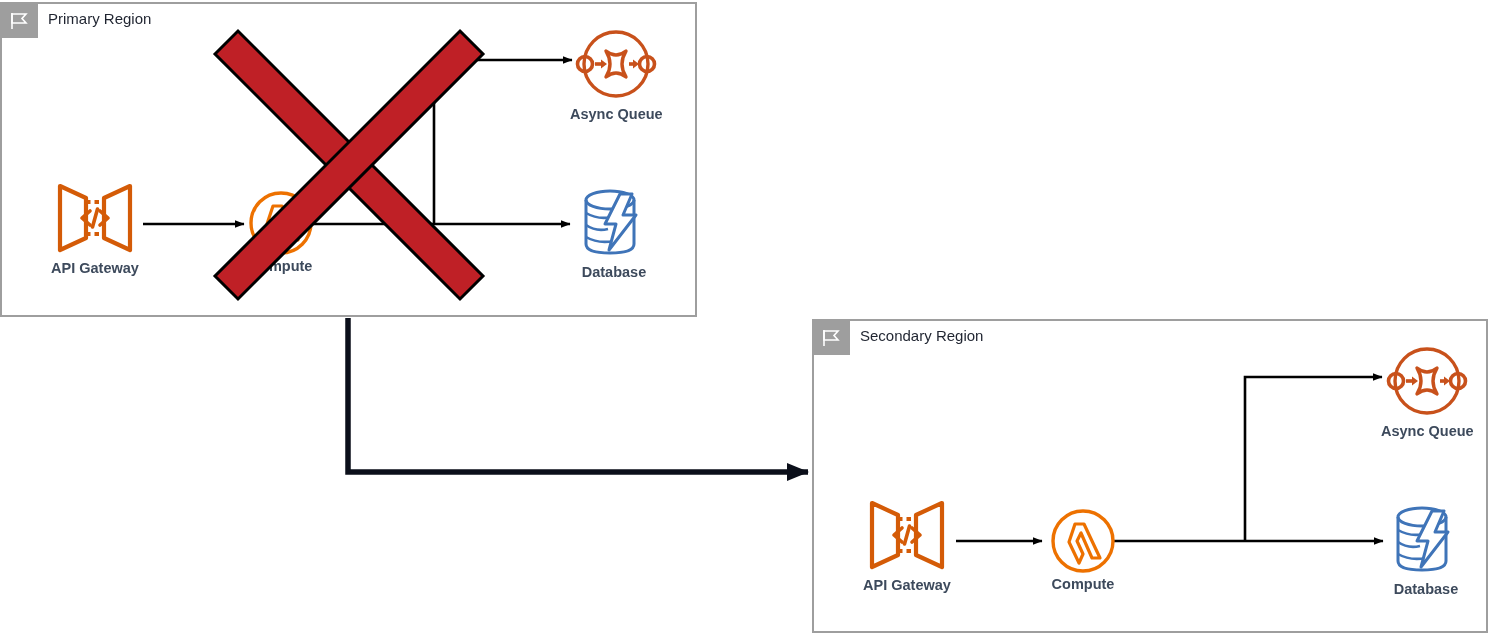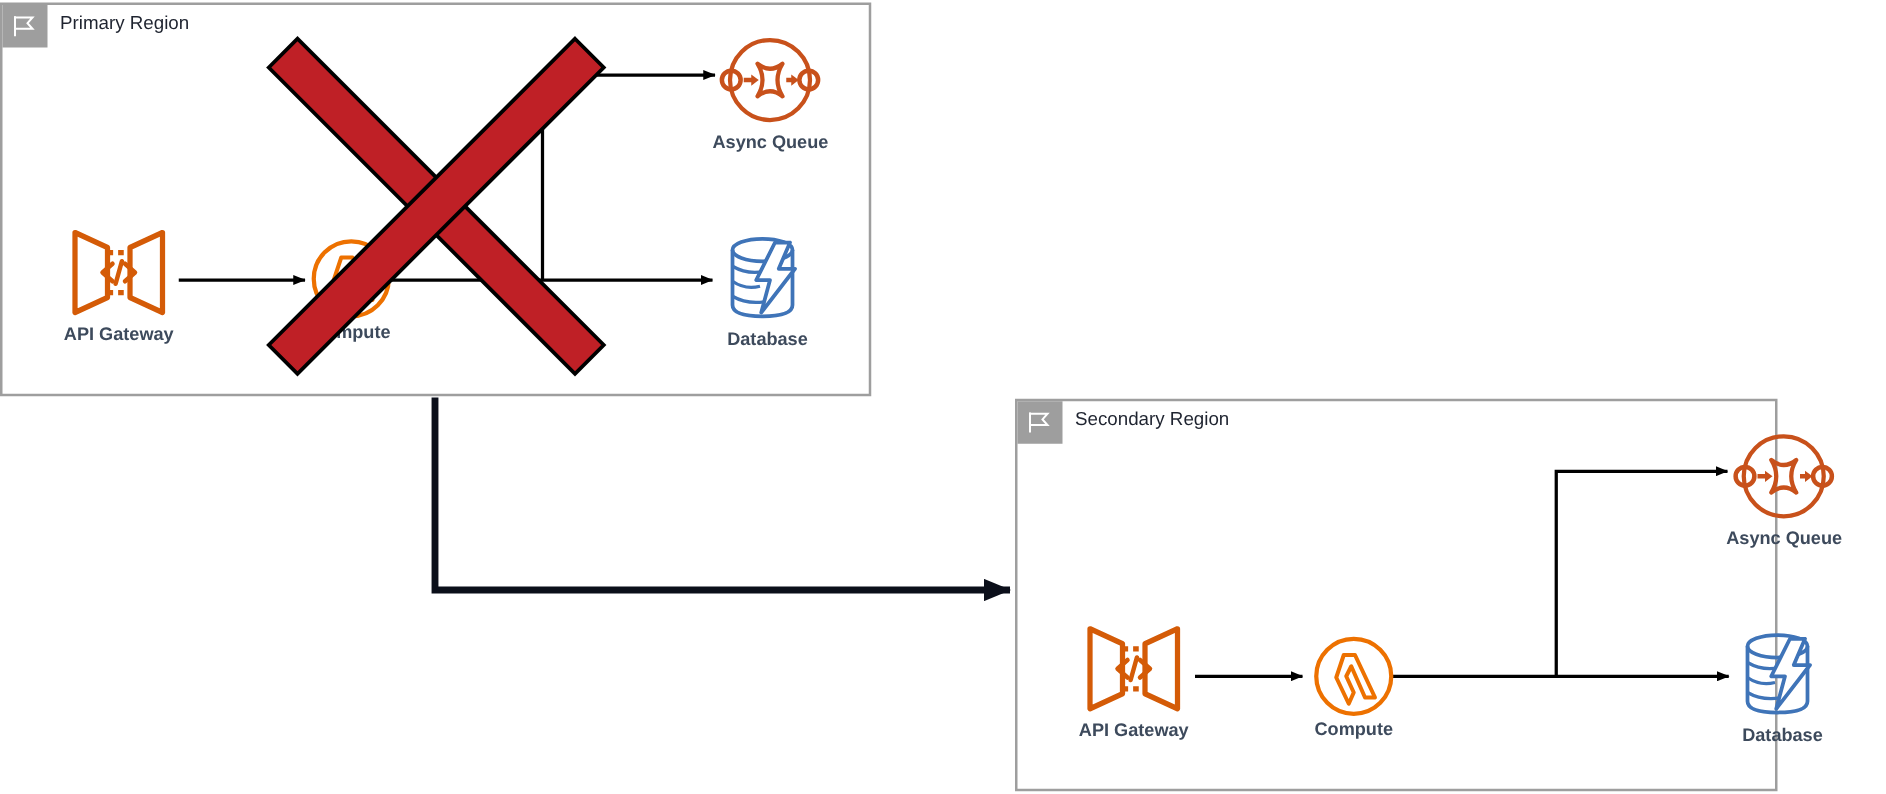--- a/index.html
+++ b/index.html
@@ -80,21 +80,21 @@
   <div class="region-box" style="left:0px; top:2px; width:697px; height:315px;">
     <div class="region-tab">
       <svg width="22" height="20" viewBox="0 0 22 20">
         <path d="M3 2 L3 18" stroke="#ffffff" stroke-width="1.6" fill="none"></path>
         <path d="M3 3 L17 3 L13 7.5 L17 12 L3 12 Z" stroke="#ffffff" stroke-width="1.6" fill="none" stroke-linejoin="miter"></path>
       </svg>
     </div>
     <div class="region-title">Primary Region</div>
   </div>
 
-  <div class="region-box" style="left:812px; top:319px; width:610px; height:314px;">
+  <div class="region-box" style="left:812px; top:319px; width:676px; height:314px;">
     <div class="region-tab">
       <svg width="22" height="20" viewBox="0 0 22 20">
         <path d="M3 2 L3 18" stroke="#ffffff" stroke-width="1.6" fill="none"></path>
         <path d="M3 3 L17 3 L13 7.5 L17 12 L3 12 Z" stroke="#ffffff" stroke-width="1.6" fill="none" stroke-linejoin="miter"></path>
       </svg>
     </div>
     <div class="region-title">Secondary Region</div>
   </div>
 
   <svg class="wire-layer">

